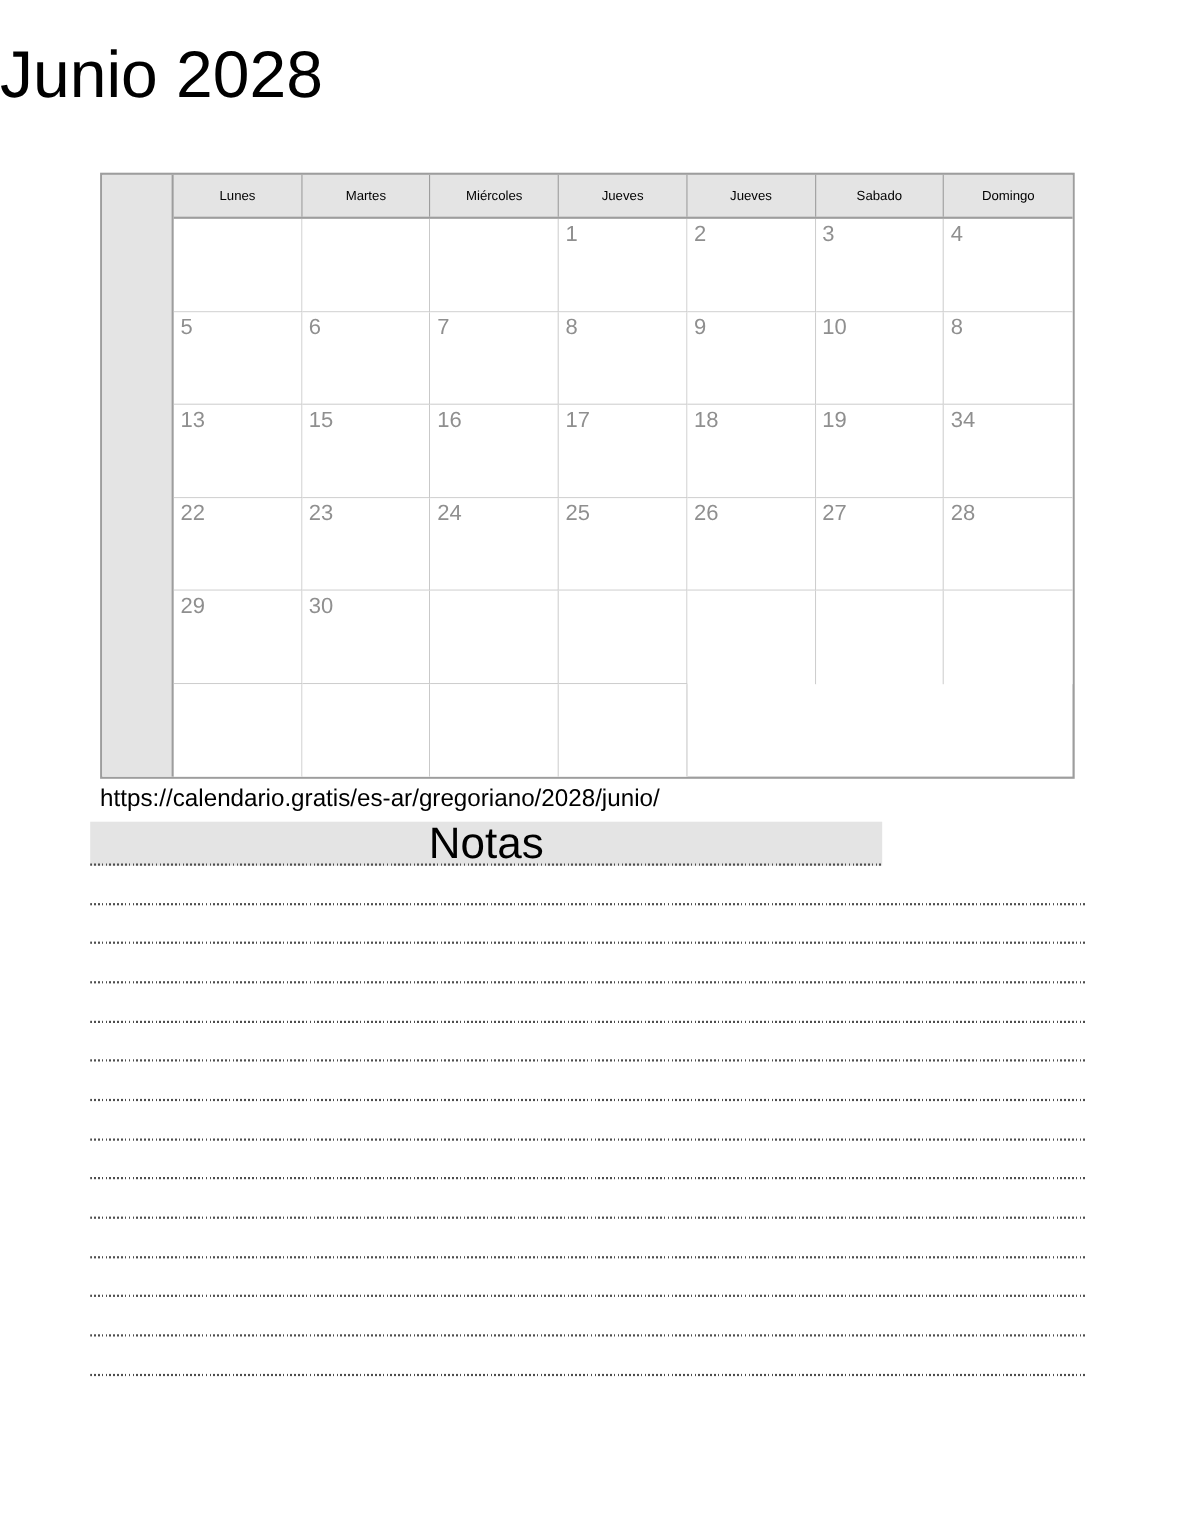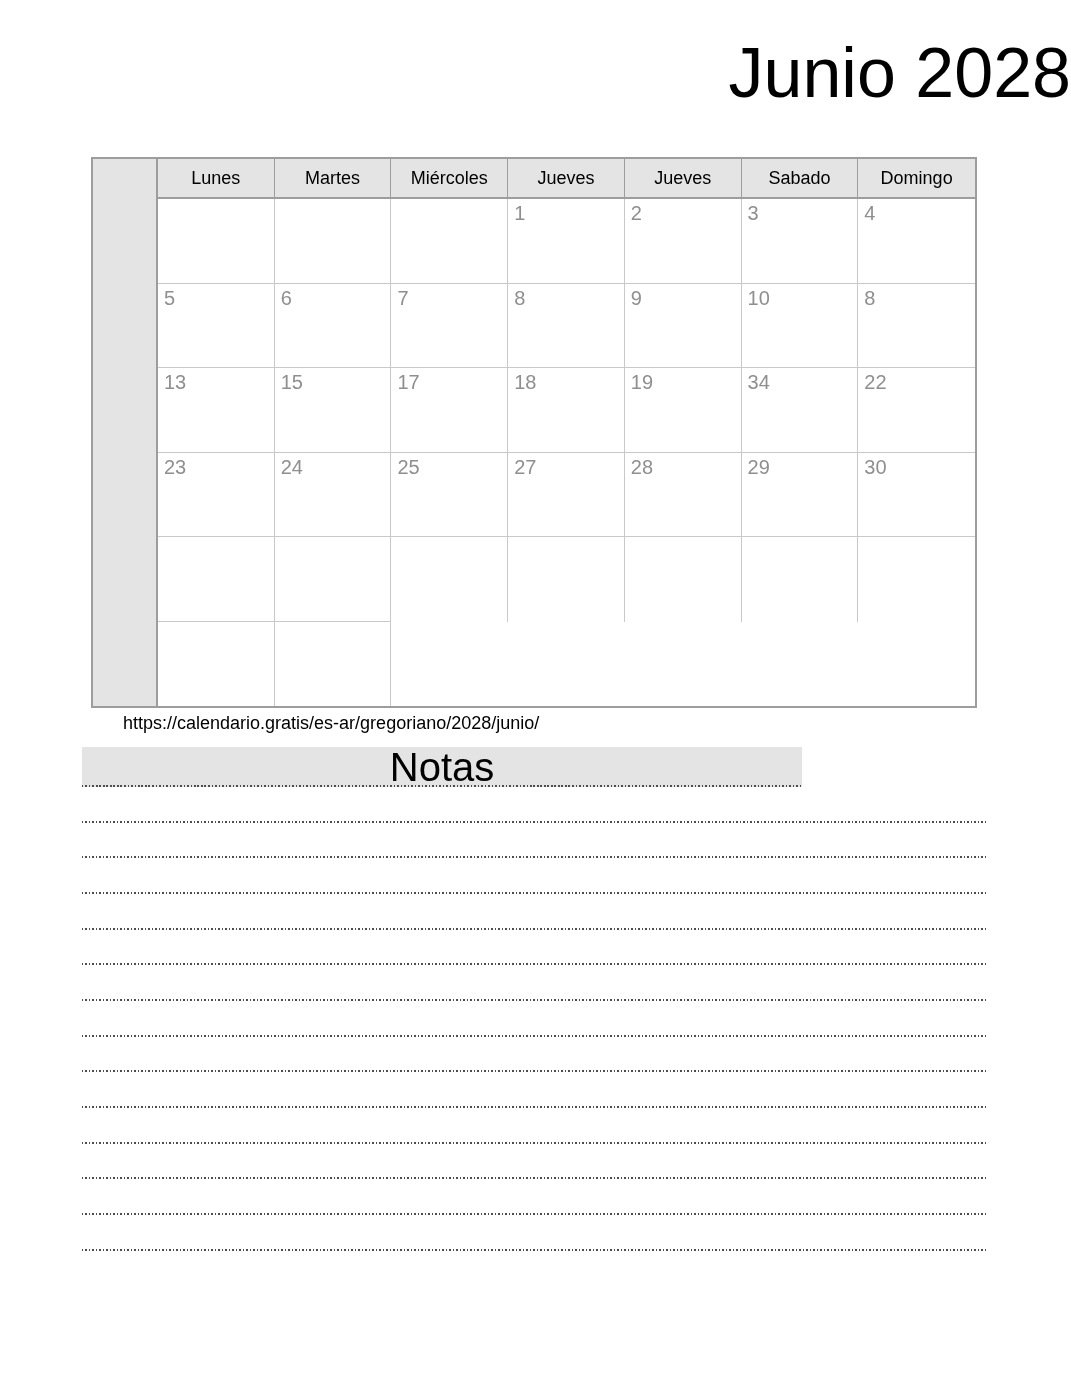--- a/index.html
+++ b/index.html
@@ -21,22 +21,22 @@
     width:1071px;
     height:1386px;
     background:#ffffff;
     overflow:hidden;
   }
   .page-title{
     position:absolute;
     top:38px;
     left:0;
     width:1071px;
-    text-align:right;
-    font-size:70px;
+    text-align:left;
+    font-size:60px;
     line-height:1;
     font-weight:400;
     color:var(--text-color);
     white-space:nowrap;
   }
   
   .cal{
     position:absolute;
     left:91px;
     top:157px;
@@ -62,21 +62,21 @@
     flex:0 0 40px;
     display:grid;
     grid-template-columns:repeat(7,1fr);
     background:var(--header-bg);
     border-bottom:2px solid var(--outer-border);
   }
   .hcell{
     display:flex;
     align-items:center;
     justify-content:center;
-    font-size:18px;
+    font-size:12px;
     color:var(--text-color);
     border-right:1px solid var(--outer-border);
     overflow:hidden;
   }
   .hcell:last-child{border-right:none;}
   .cal-grid{
     flex:1;
     display:grid;
     grid-template-columns:repeat(7,1fr);
     grid-template-rows:repeat(6,1fr);
@@ -92,25 +92,24 @@
   .daynum{
     font-size:20px;
     color:var(--day-number);
     line-height:1.15;
   }
   
   .source-url{
     position:absolute;
     left:91px;
     top:713px;
-    font-size:18px;
+    font-size:22px;
     color:var(--text-color);
     text-decoration:none;
     white-space:nowrap;
-    margin-left:32px;
   }
   
   .notes-header{
     position:absolute;
     left:82px;
     top:747px;
     width:720px;
     height:40px;
     background-color:var(--header-bg);
     background-image:repeating-linear-gradient(90deg,var(--line-color) 0 1.5px,transparent 1.5px 3.5px);
@@ -167,28 +166,30 @@
           <div class="cell"><span class="daynum">4</span></div>
           <div class="cell"><span class="daynum">5</span></div>
           <div class="cell"><span class="daynum">6</span></div>
           <div class="cell"><span class="daynum">7</span></div>
           <div class="cell"><span class="daynum">8</span></div>
           <div class="cell"><span class="daynum">9</span></div>
           <div class="cell"><span class="daynum">10</span></div>
           <div class="cell"><span class="daynum">8</span></div>
           <div class="cell"><span class="daynum">13</span></div>
           <div class="cell"><span class="daynum">15</span></div>
+          <div class="cell"><span class="daynum">16</span></div>
           <div class="cell"><span class="daynum">17</span></div>
           <div class="cell"><span class="daynum">18</span></div>
           <div class="cell"><span class="daynum">19</span></div>
           <div class="cell"><span class="daynum">34</span></div>
           <div class="cell"><span class="daynum">22</span></div>
           <div class="cell"><span class="daynum">23</span></div>
           <div class="cell"><span class="daynum">24</span></div>
           <div class="cell"><span class="daynum">25</span></div>
+          <div class="cell"><span class="daynum">26</span></div>
           <div class="cell"><span class="daynum">27</span></div>
           <div class="cell"><span class="daynum">28</span></div>
           <div class="cell"><span class="daynum">29</span></div>
           <div class="cell"><span class="daynum">30</span></div>
           <div class="cell"></div>
           <div class="cell"></div>
           <div class="cell"></div>
           <div class="cell"></div>
           <div class="cell"></div>
           <div class="cell"></div>

